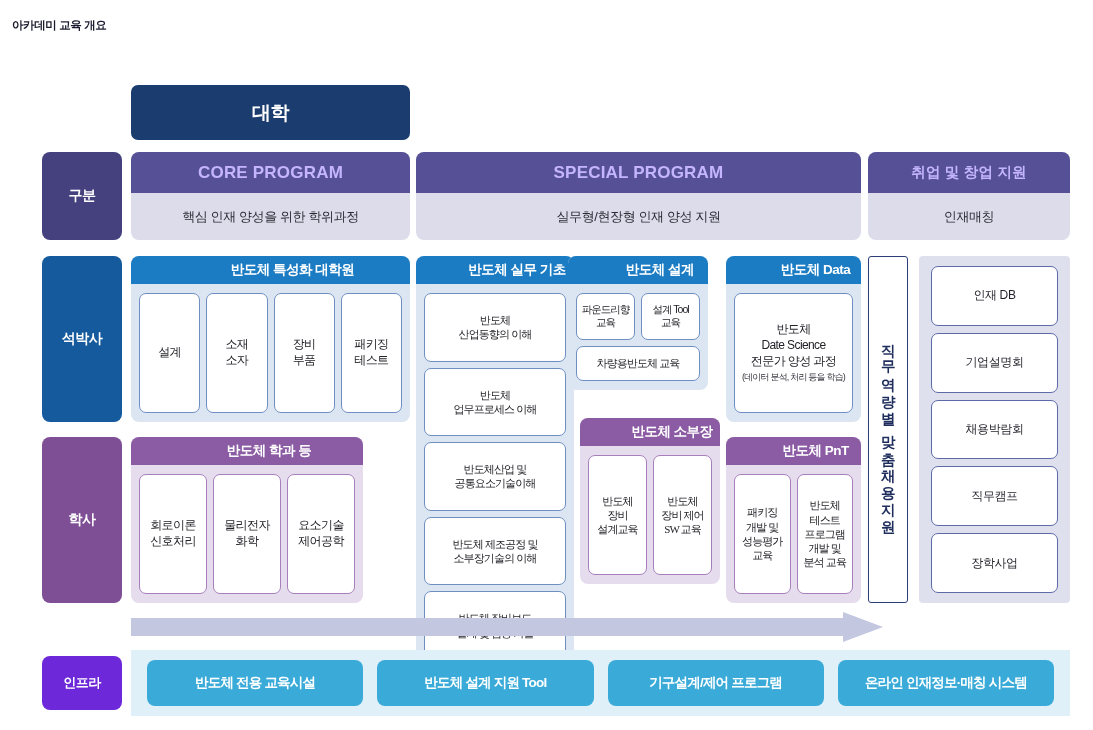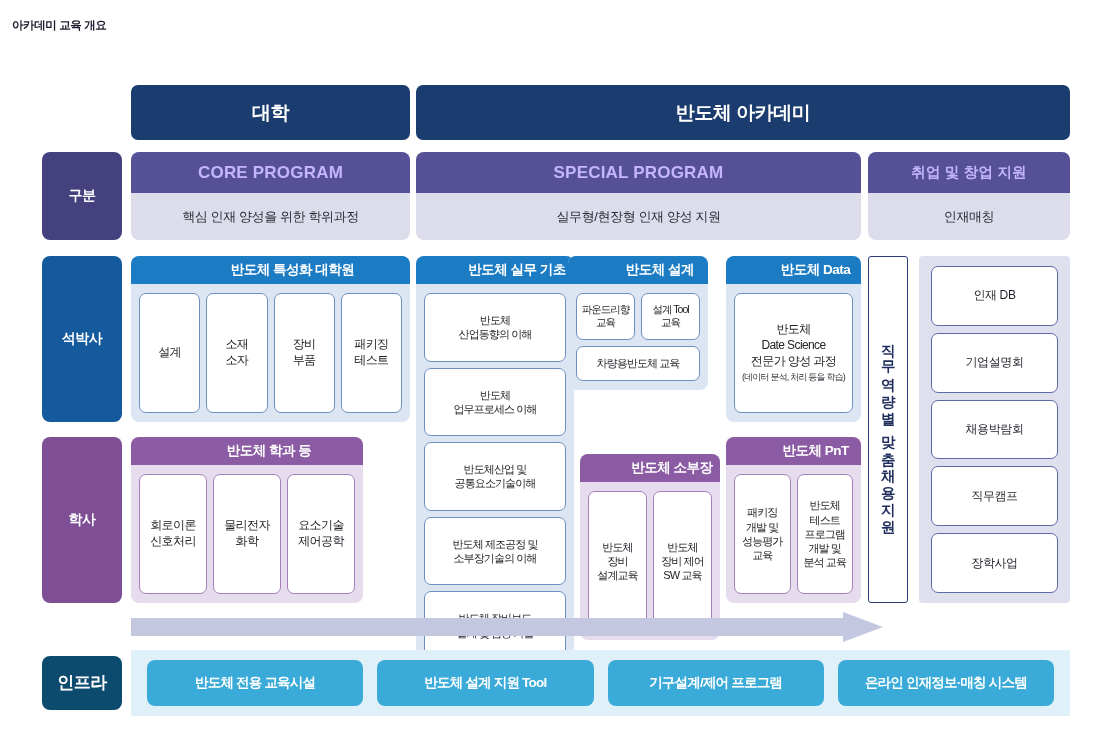--- a/index.html
+++ b/index.html
@@ -48,21 +48,21 @@
 
   
   .cat-chip {
     border-radius: 8px;
     font-size: 14px;
     letter-spacing: -0.5px;
   }
   .cat-gubun  { background: #44417e; }
   .cat-master { background: #145a9c; }
   .cat-bach   { background: #7f4f96; }
-  .cat-infra  { background: #0c4a6e; font-size: 17px; }
+  .cat-infra  { background: #6d28d9; font-size: 13px; }
 
   
   .prog-group {
     border-radius: 8px;
     overflow: hidden;
     background: #dcdcea;
     display: flex;
     flex-direction: column;
   }
   .prog-group > .prog-head {
@@ -208,21 +208,20 @@
 </style>
 </head>
 <body>
 
 <div id="page">
 
   <div class="abs" id="page-title">아카데미 교육 개요</div>
 
   <div class="abs pill org-head" style="left:131px; top:85px; width:279px; height:55px;">대학</div>
 
-  <div class="abs pill org-head" style="left:416px; top:85px; width:654px; height:55px;">반도체 아카데미</div>
 
   <div class="abs pill cat-chip cat-gubun" style="left:42px; top:152px; width:80px; height:88px;">구분</div>
 
   <div class="abs prog-group" style="left:131px; top:152px; width:279px; height:88px;">
     <div class="prog-head">CORE PROGRAM</div>
     <div class="prog-sub">핵심 인재 양성을 위한 학위과정</div>
   </div>
 
   <div class="abs prog-group" style="left:416px; top:152px; width:445px; height:88px;">
     <div class="prog-head">SPECIAL PROGRAM</div>
@@ -286,21 +285,21 @@
 
   <div class="abs track purple" style="left:131px; top:437px; width:232px; height:166px;">
     <div class="track-head">반도체 학과 등</div>
     <div class="track-body">
         <div class="leaf">회로이론<br>신호처리</div>
         <div class="leaf">물리전자<br>화학</div>
         <div class="leaf">요소기술<br>제어공학</div>
       </div>
   </div>
 
-  <div class="abs track purple" style="left:580px; top:454px; width:140px; height:186px;">
+  <div class="abs track purple" style="left:580px; top:418px; width:140px; height:166px;font-family:Liberation Serif, serif;">
     <div class="track-head">반도체 소부장</div>
     <div class="track-body">
         <div class="leaf sm">반도체<br>장비<br>설계교육</div>
         <div class="leaf sm">반도체<br>장비 제어<br>SW 교육</div>
       </div>
   </div>
 
   <div class="abs track purple" style="left:726px; top:437px; width:135px; height:166px;">
     <div class="track-head">반도체 PnT</div>
     <div class="track-body">

